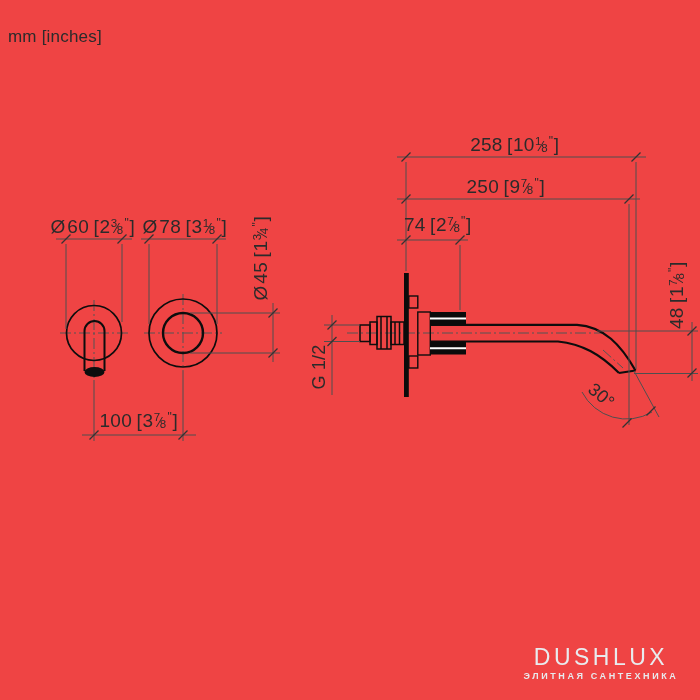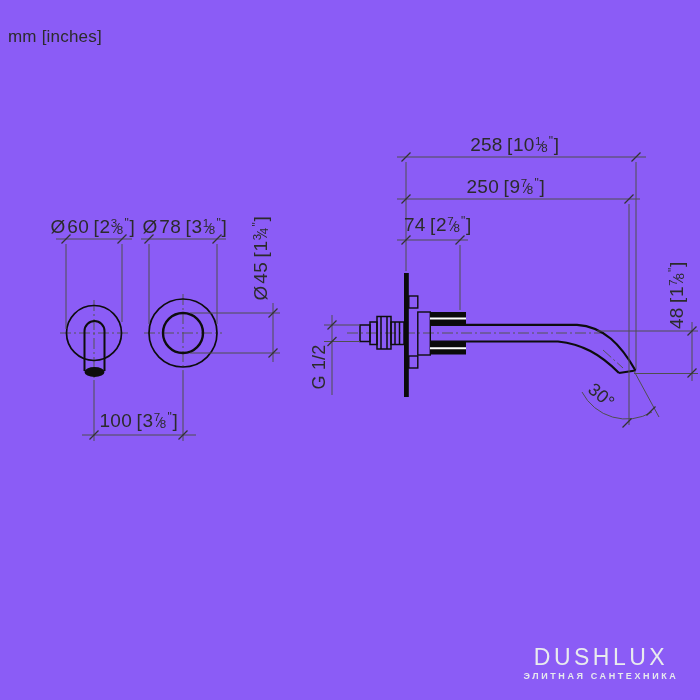--- a/index.html
+++ b/index.html
@@ -1,16 +1,16 @@
 <!DOCTYPE html>
 <html><head>
 <meta charset="utf-8">
 <style>
   html,body{margin:0;padding:0;background:#ffffff;}
-  .stage{position:relative;width:700px;height:700px;background:#8b5cf6;overflow:hidden;
+  .stage{position:relative;width:700px;height:700px;background:#ef4444;overflow:hidden;
          font-family:"Liberation Sans",sans-serif;}
   .stage svg{position:absolute;left:0;top:0;}
 
   .units{position:absolute;left:8px;top:27px;font-size:17px;color:#2b2b2b;letter-spacing:.2px;}
 
   .dim{position:absolute;font-size:19px;color:#2b2b2b;white-space:nowrap;
        transform:translate(-50%,-50%);letter-spacing:.2px;}
   .dim .br{padding:0 .5px;}
   .dim .n{font-size:11.5px;vertical-align:6px;margin:0 -1.5px 0 .5px;}
   .dim .s{font-size:14px;}

